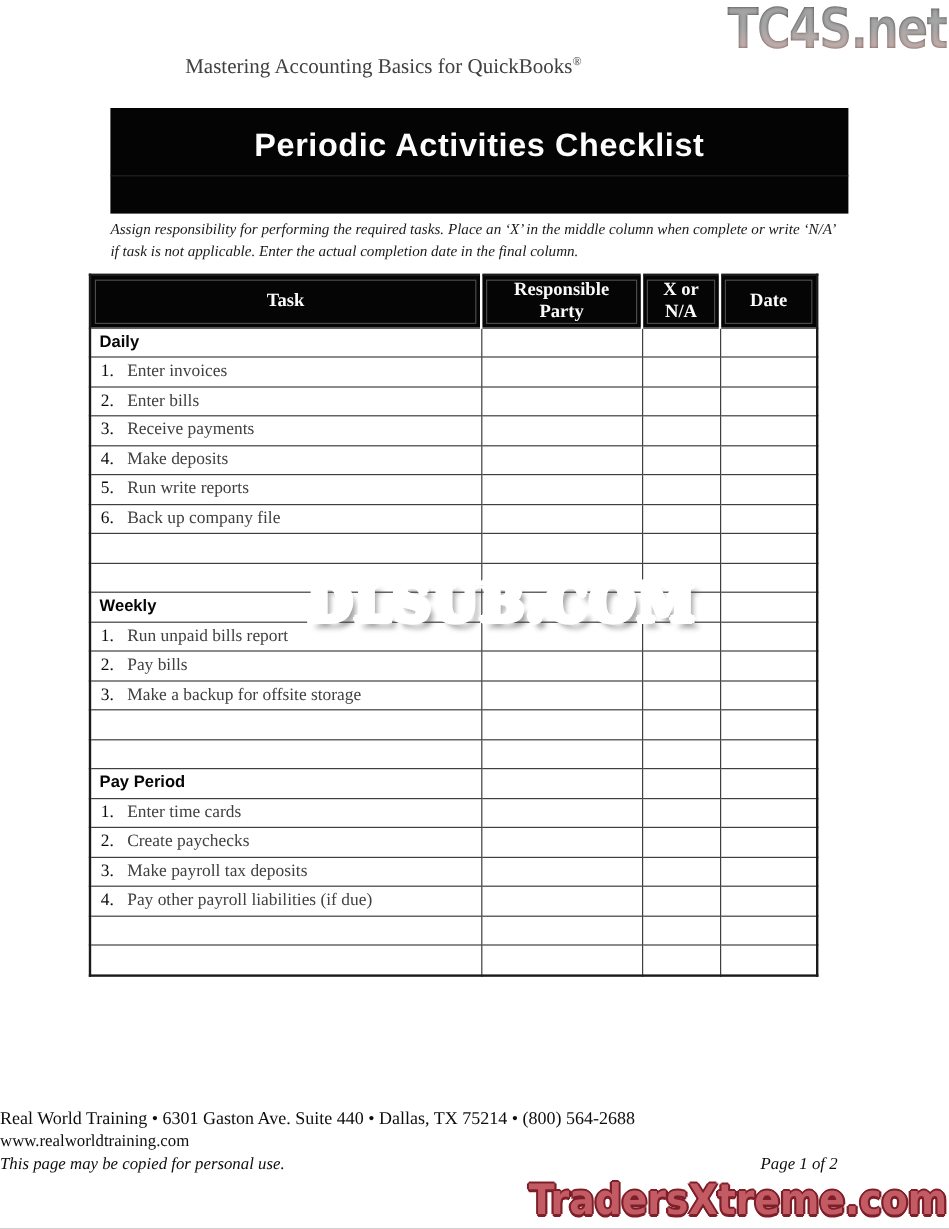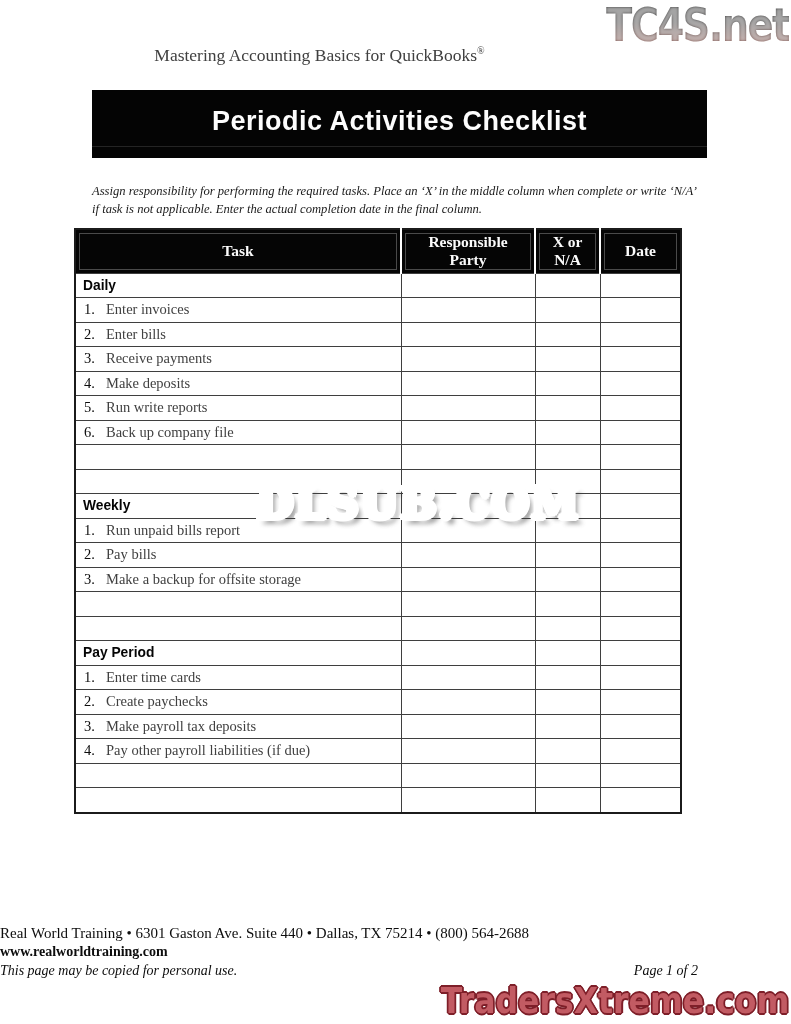--- a/index.html
+++ b/index.html
@@ -71,21 +71,21 @@
   .doc-title {
     position: absolute; top: 45px; left: 0; width: 639px;
     text-align: center;
     font-size: 17.5px; font-family: "Liberation Serif", serif;
     color: #404040;
   }
   .doc-title sup { font-size: 10px; }
 
   .banner {
     position: absolute; left: 92px; top: 90px;
-    width: 615px; height: 68px;
+    width: 615px; height: 88px;
     background: #040404;
     text-decoration: underline;
   }
   .banner-title {
     position: absolute; top: 16px; left: 0; width: 100%;
     text-align: center;
     font-family: "Liberation Sans", sans-serif;
     font-weight: bold; font-size: 27px;
     color: #fdfdfd; letter-spacing: 0.5px;
   }
@@ -146,21 +146,21 @@
     font-family: "Liberation Serif", serif; color: #404040;
   }
 
   
   .footer {
     position: absolute; left: 0; top: 924px; width: 791px;
     font-family: "Liberation Serif", serif;
     color: #0d0d0d;
   }
   .footer-line1 { font-size: 15px; line-height: 19px; }
-  .footer-line2 { font-size: 14px; line-height: 18px; font-weight: bold; }
+  .footer-line2 { font-size: 14px; line-height: 18px; }
   .footer-line3 { position: relative; font-size: 14px; line-height: 19px; font-style: italic; }
   .footer-page  {
     position: absolute; right: 93px; top: 0;
     font-style: italic; font-size: 14px;
   }
 </style>
 </head>
 <body>
 
 <div class="page">

